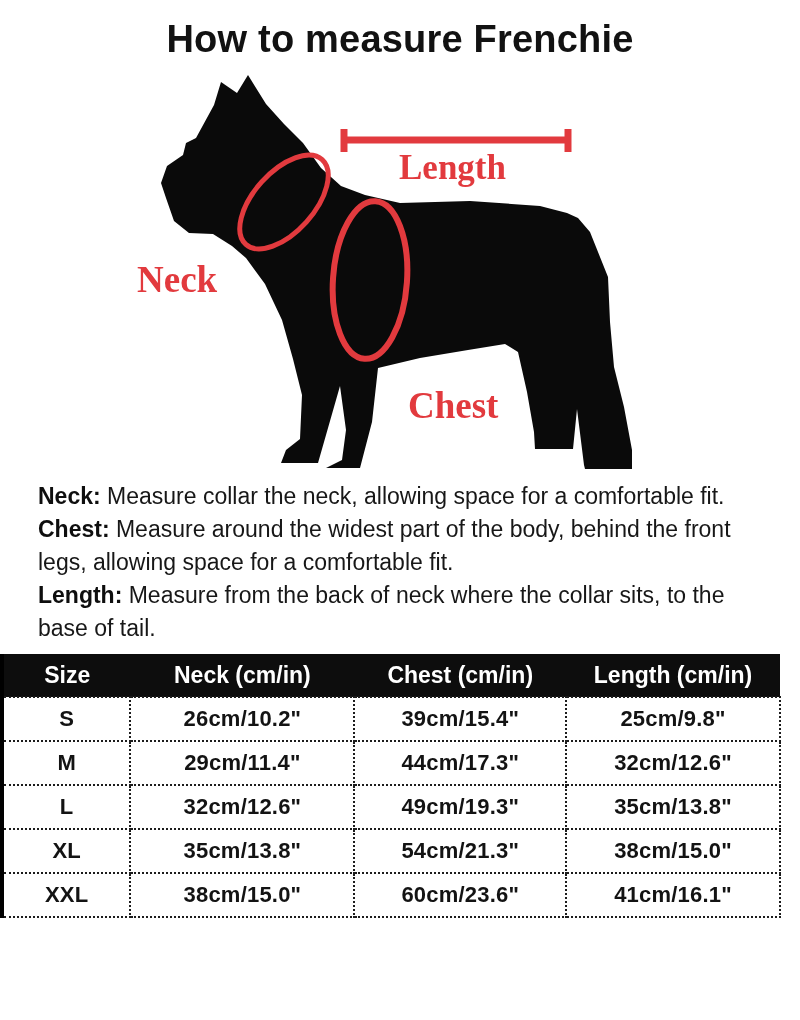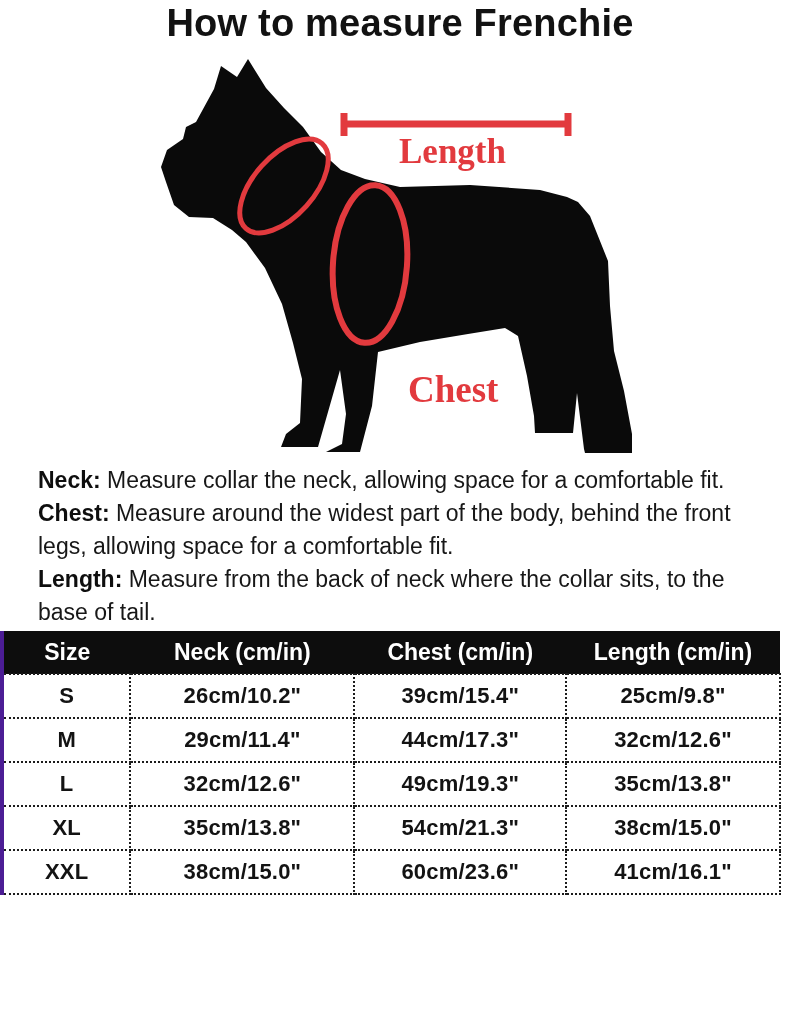--- a/index.html
+++ b/index.html
@@ -3,34 +3,34 @@
 <meta charset="utf-8">
 <style>
   html,body{margin:0;padding:0;}
   body{
     width:800px;height:1020px;background:#ffffff;
     font-family:"Liberation Sans",sans-serif;color:#161616;
     position:relative;overflow:hidden;
   }
   .page-title{
     text-align:center;font-size:38px;font-weight:bold;color:#121212;
-    padding-top:2px;height:44px;letter-spacing:0.2px;
+    padding-top:18px;height:44px;letter-spacing:0.2px;
   }
   .figure{position:relative;width:800px;height:415px;font-family:Liberation Serif, serif;}
   .figure svg{position:absolute;left:0;top:0;}
   .fig-label{position:absolute;color:#e23a3e;font-weight:bold;line-height:1;}
   .fig-label.length{left:399px;top:88px;font-size:35px;}
   .fig-label.neck{left:137px;top:199px;font-size:37px;}
   .fig-label.chest{left:408px;top:325px;font-size:37px;}
   .desc-wrap{padding:3px 42px 0 38px;}
   .desc-wrap p{margin:0;font-size:23px;line-height:33px;color:#171717;}
   .desc-wrap strong{color:#0e0e0e;text-align:center;}
   table.size-table{
     width:781px;border-collapse:collapse;table-layout:fixed;
-    margin-top:2px;border-left:4px solid #4c1d95;
+    margin-top:9px;border-left:4px solid #000000;
   }
   .size-table thead th{
     background:#0d0d0d;color:#ffffff;font-size:23px;font-weight:bold;
     height:42px;padding:0;border:0;
   }
   .size-table tbody td{
     text-align:center;font-size:22px;font-weight:bold;color:#131313;
     height:42px;padding:0;border:2px dotted #1c1c1c;letter-spacing:0.2px;
   }
   col.c-size{width:16.5%;} col.c-neck{width:28.8%;}
@@ -53,20 +53,21 @@
          L266 42 L248 13 L237 31 Z"></path>
     <ellipse cx="284" cy="140" rx="30" ry="57" fill="none" stroke="#e23a3e" stroke-width="5" transform="rotate(42 284 140)"></ellipse>
     <ellipse cx="370" cy="218" rx="37" ry="79" fill="none" stroke="#e23a3e" stroke-width="6" transform="rotate(4 370 218)"></ellipse>
     <g stroke="#e23a3e" stroke-width="7">
       <line x1="341" y1="78" x2="571" y2="78"></line>
       <line x1="344" y1="67" x2="344" y2="90"></line>
       <line x1="568" y1="67" x2="568" y2="90"></line>
     </g>
   </svg>
   <div class="fig-label length">Length</div>
+  <div class="fig-label neck">Neck</div>
   <div class="fig-label chest">Chest</div>
 </div>
 
 <div class="desc-wrap">
   <p><strong>Neck:</strong><span> Measure collar the neck, allowing space for a comfortable fit.</span></p>
   <p><strong>Chest:</strong><span> Measure around the widest part of the body, behind the front legs, allowing space for a comfortable fit.</span></p>
   <p><strong>Length:</strong><span> Measure from the back of neck where the collar sits, to the base of tail.</span></p>
 </div>
 
 <table class="size-table">

